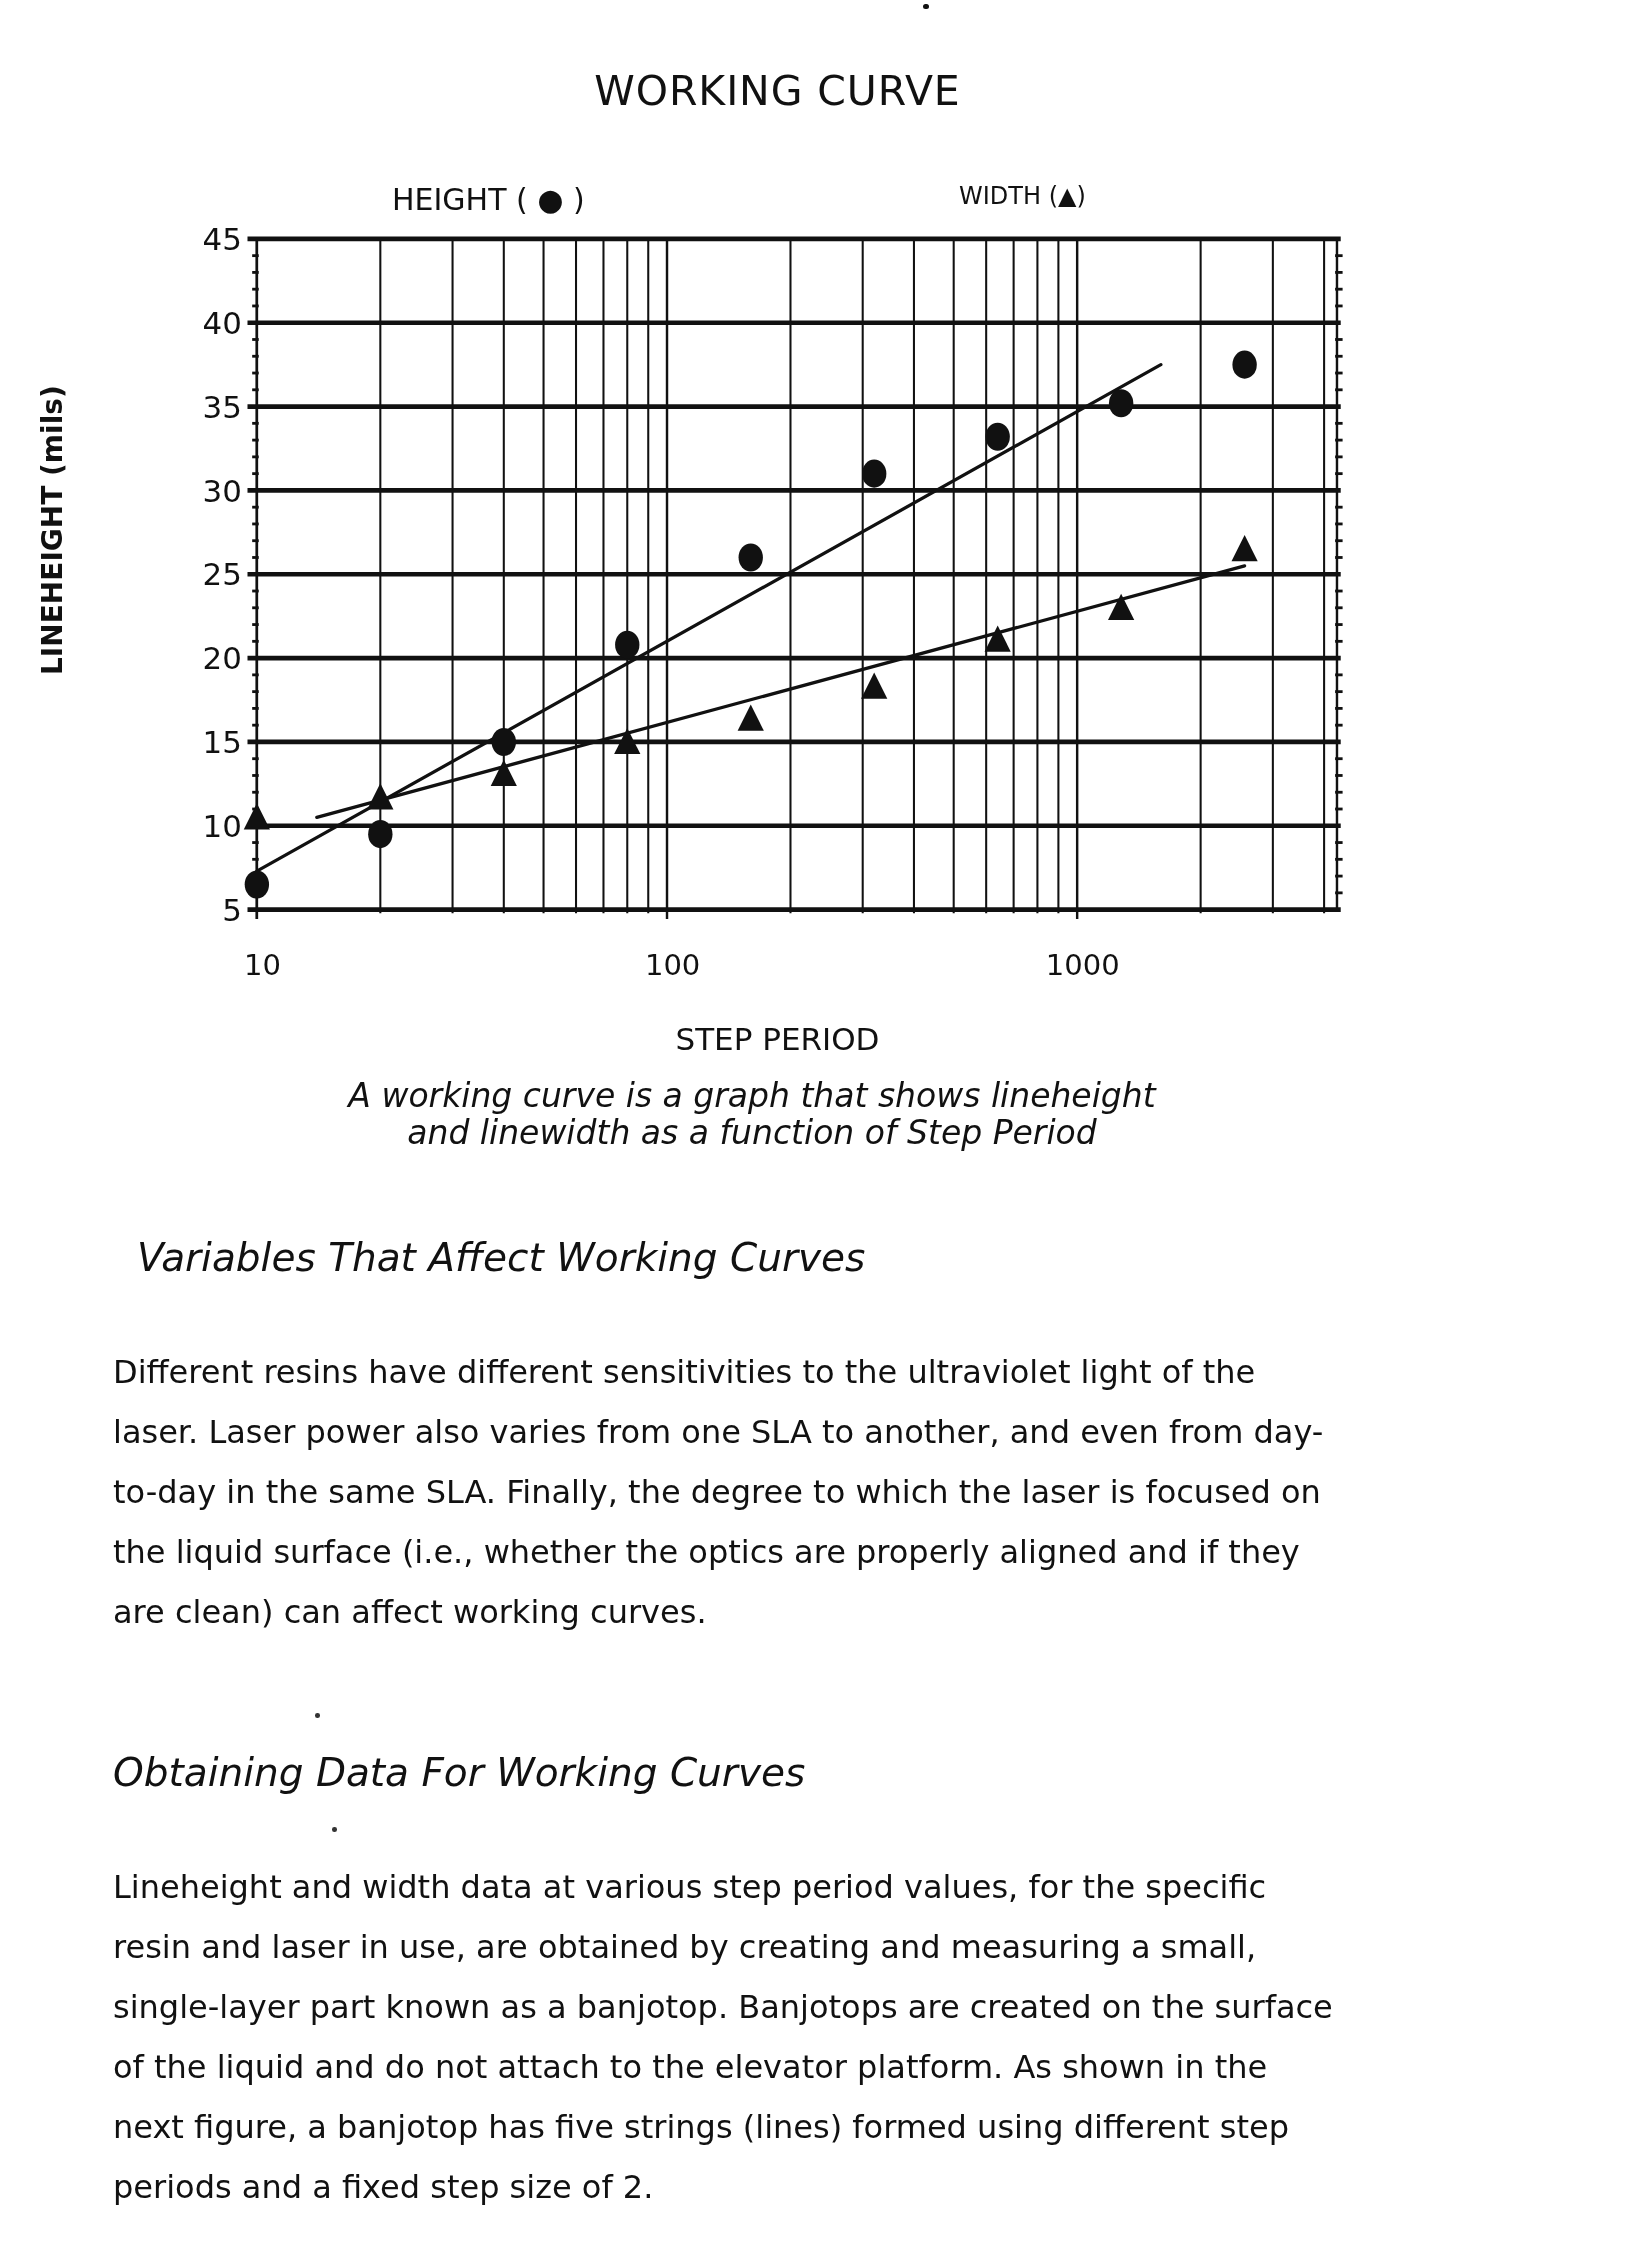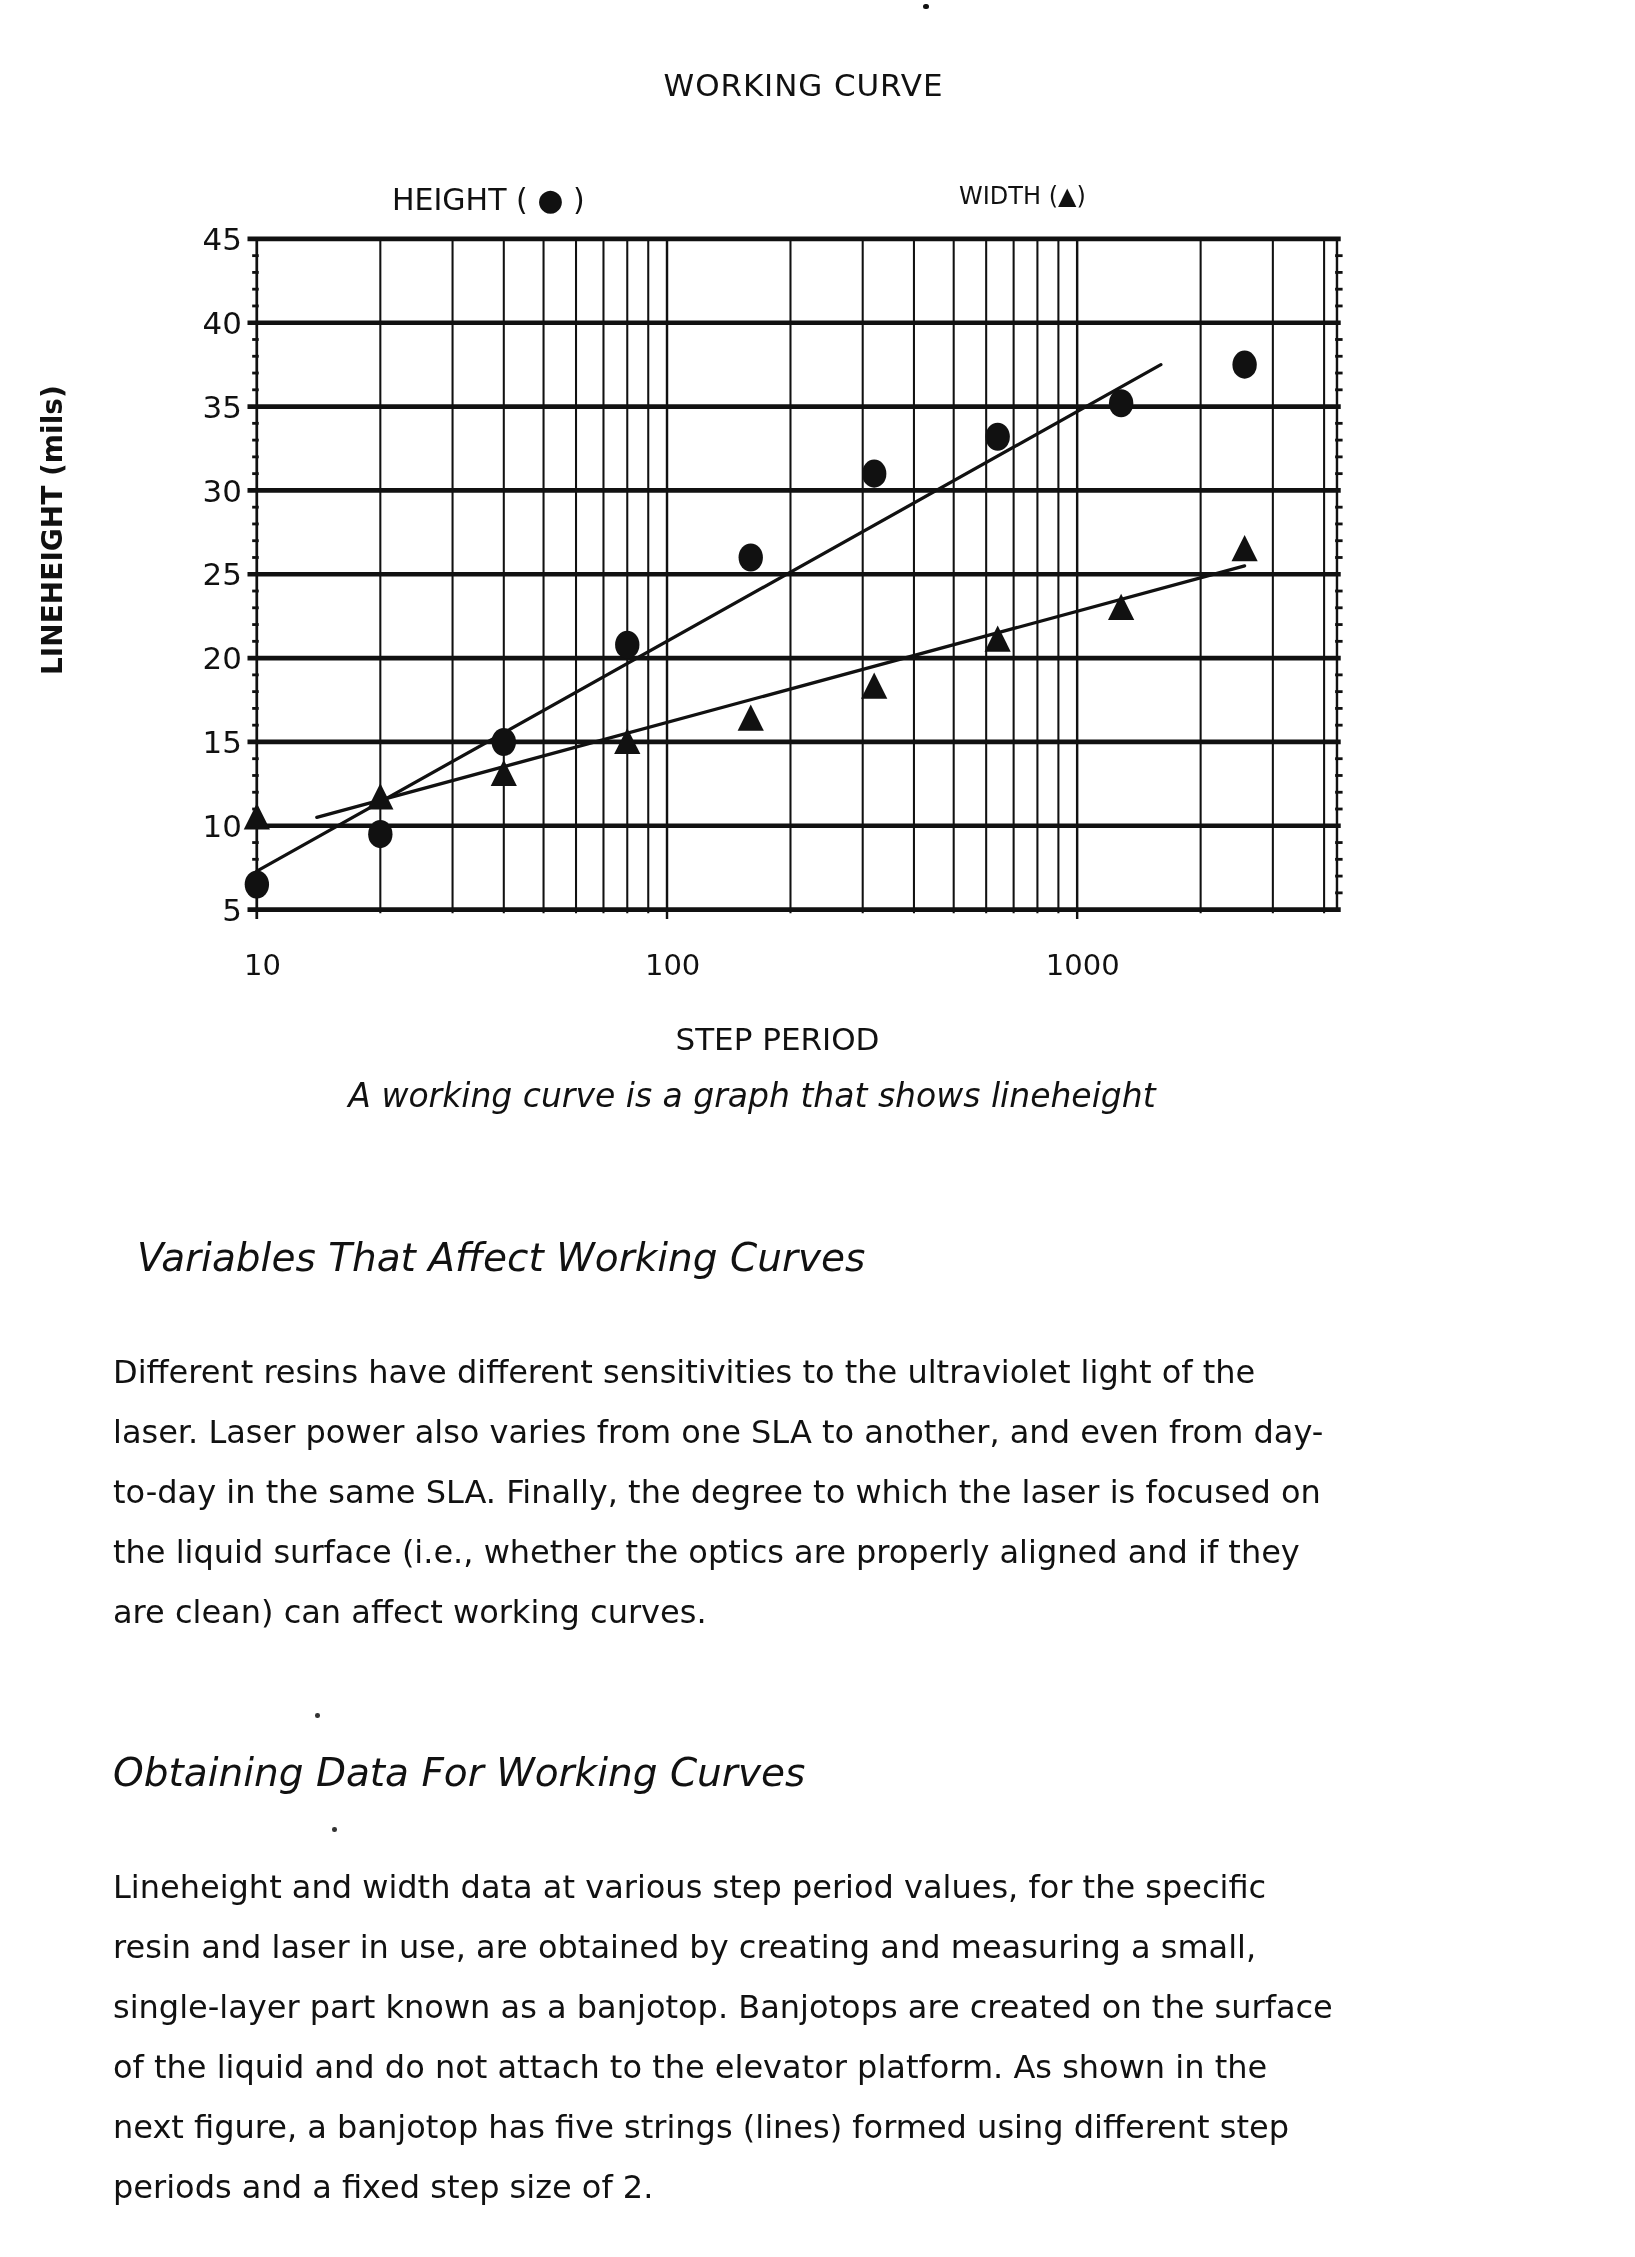--- a/index.html
+++ b/index.html
@@ -1,20 +1,20 @@
 <!DOCTYPE html>
 <html style="font-size:15px"><head>
 <meta charset="utf-8">
 <style>
   html, body { margin:0; padding:0; background:#ffffff; }
   body { width:1636px; height:2257px; position:relative; overflow:hidden;
          font-family:"DejaVu Sans", sans-serif; color:#111; }
   .abs { position:absolute; }
   #stray-dot-top { left:923px; top:3.7px; width:5.6px; height:5.6px; background:#111; border-radius:50%; }
-  #chart-title { left:0; width:1555px; top:67px; text-align:center; font-size:31px; letter-spacing:0.9px;padding-left:26px; }
+  #chart-title { left:0; width:1555px; top:67px; text-align:center; font-size:41px; letter-spacing:0.9px; }
   #legend-height { left:392px; top:182px; font-size:30px; }
   #legend-width { left:959px; top:182px; font-size:24px; }
   #ylabel { left:36px; top:675px; font-size:28px; font-weight:bold; transform-origin:left top; transform:rotate(-90deg); white-space:nowrap; }
   #chart-svg { left:0; top:0; }
   .ytick { font-size:33px; text-anchor:end; font-family:"DejaVu Sans", sans-serif; fill:#111; }
   .xtick { font-size:31px; text-anchor:middle; font-family:"DejaVu Sans", sans-serif; fill:#111; }
   #xlabel { left:0; width:1555px; top:1021px; text-align:center; font-size:31px; }
   #caption { left:12px; width:1480px; top:1077px; text-align:center; font-size:33px; font-style:italic; line-height:37px; }
   .heading { left:113px; font-size:39px; font-style:italic; font-weight:normal; }
   #heading-1 { top:1235px;margin-left:24px; }
@@ -178,20 +178,21 @@
       <polygon points="932.9932457045163,717.93 918.9932457045163,745.93 946.9932457045163,745.93" fill="#111"></polygon>
       <polygon points="1064.7918948454194,667.81 1050.7918948454194,695.81 1078.7918948454194,695.81" fill="#111"></polygon>
       <polygon points="1196.5905439863227,633.8 1182.5905439863227,661.8 1210.5905439863227,661.8" fill="#111"></polygon>
       <polygon points="1328.389193127226,571.1500000000001 1314.389193127226,599.1500000000001 1342.389193127226,599.1500000000001" fill="#111"></polygon>
     </g>
 </svg>
 
 <div class="abs" id="xlabel">STEP PERIOD</div>
 <div class="abs" id="caption">
   <div>A working curve is a graph that shows lineheight</div>
+  <div>and linewidth as a function of Step Period</div>
 </div>
 
 <div class="abs heading" id="heading-1">Variables That Affect Working Curves</div>
 <div class="abs para" id="para-1">
   <div>Different resins have different sensitivities to the ultraviolet light of the</div>
   <div>laser.  Laser power also varies from one SLA to another, and even from day-</div>
   <div>to-day in the same SLA.  Finally, the degree to which the laser is focused on</div>
   <div>the liquid surface (i.e., whether the optics are properly aligned and if they</div>
   <div>are clean) can affect working curves.</div>
 </div>

